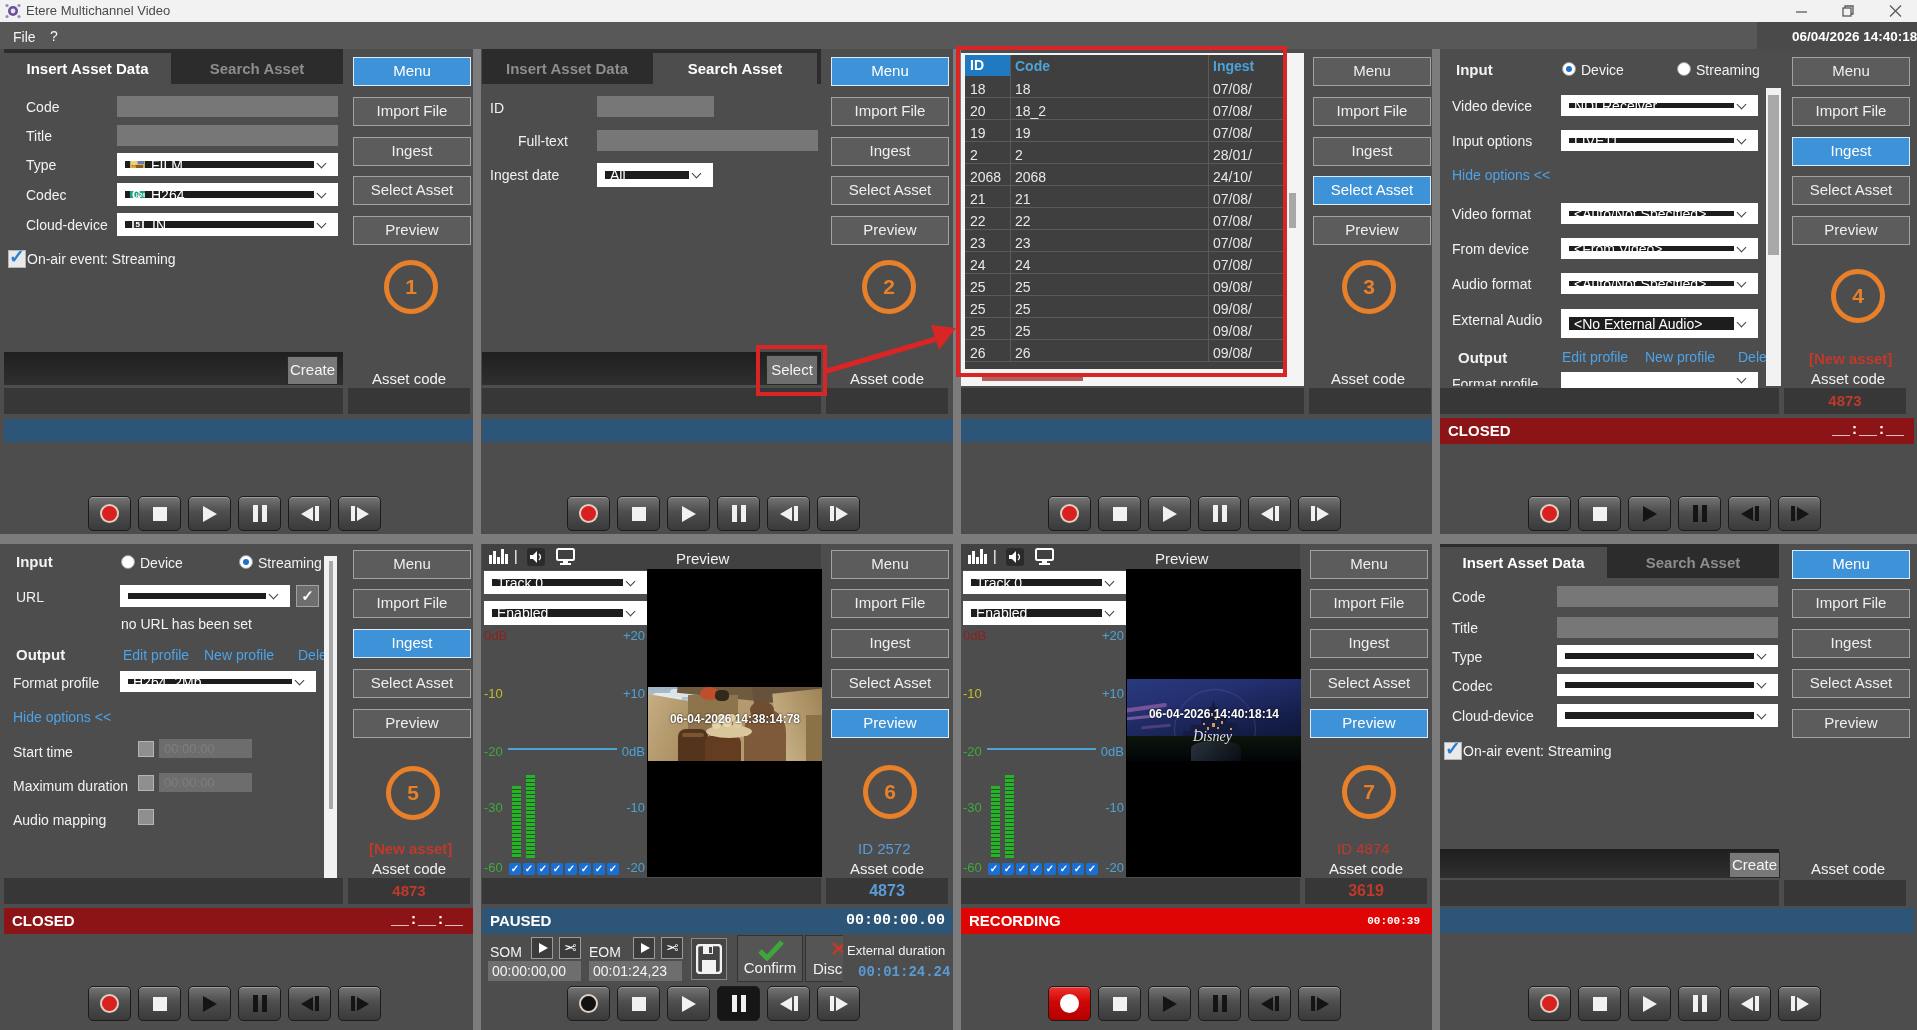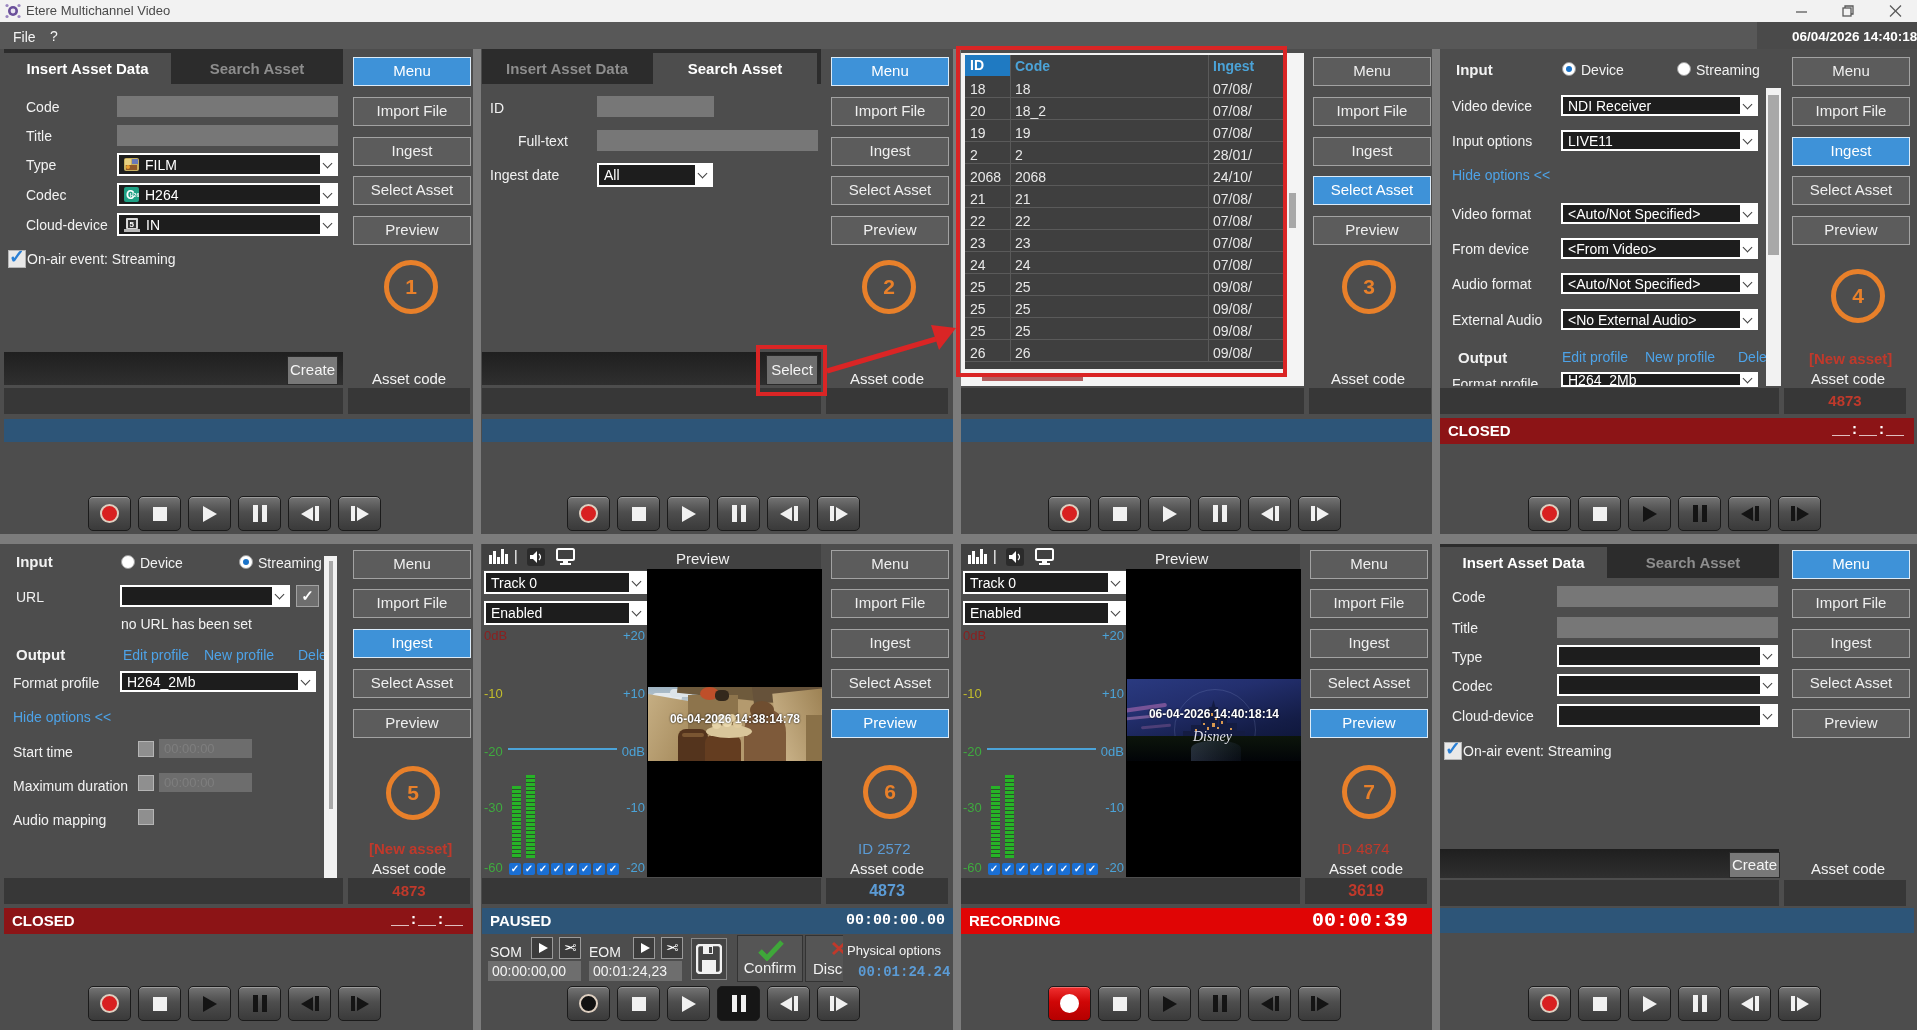--- a/index.html
+++ b/index.html
@@ -6,21 +6,21 @@
 .lbl{position:absolute;color:#f2f2f2;font-size:14px;white-space:nowrap}
 .bld{font-weight:bold}
 .btn{position:absolute;width:116px;height:27px;background:#5c5c5c;border:1px solid #a2a2a2;color:#efefef;font-size:15px;text-align:center;line-height:26px}
 .btn.s{background:#3e92d8;border:1px solid #dcebf8;color:#fff}
 .tabbar{position:absolute;background:#2c2c2c}
 .tab{position:absolute;font-size:15px;font-weight:bold;text-align:center;color:#8d8d8d}
 .tab.on{background:#4d4d4d;color:#fff}
 .strip{position:absolute;background:#373737}
 .cstrip{position:absolute;background:linear-gradient(#1f1f1f,#2f2f2f)}
 .fld{position:absolute;background:#777}
-.dd{position:absolute;background:#fff;display:flex;box-sizing:border-box;padding:2px}
+.dd{position:absolute;background:#fff;display:flex;box-sizing:border-box;padding:8px}
 .ddc{flex:1;background:#1d1d1d;color:#fff;font-size:14px;display:flex;align-items:center;padding-left:5px;overflow:hidden;white-space:nowrap}
 .dda{width:16px;background:#fff;position:relative}
 .chv{position:absolute;left:4px;top:50%;width:6px;height:6px;margin-top:-5px;border-right:1.6px solid #414141;border-bottom:1.6px solid #414141;transform:rotate(45deg)}
 .link{position:absolute;color:#4da3e8;font-size:14px;white-space:nowrap}
 .circ{position:absolute;width:44px;height:44px;border:5px solid #e8802a;border-radius:50%;color:#e8802a;font-size:21px;font-weight:bold;text-align:center;line-height:44px}
 .bar{position:absolute;height:26px;font-weight:bold;font-size:15px;color:#fff;line-height:26px}
 .mono{font-family:"Liberation Mono",monospace}
 .cbw{position:absolute;width:16px;height:16px;background:#e9e9e9;border:1px solid #b5b5b5}
 .cbw span{position:absolute;left:0px;top:-6px;color:#2a7fd4;font-size:19px;font-weight:bold}
 .cbg{position:absolute;width:14px;height:14px;background:#8f8f8f;border:1px solid #b5b5b5}
@@ -241,21 +241,21 @@
     </div>
   </div>
 <div class="lbl" style="left:1452px;top:276px">Audio format</div>
 <div class="dd" style="left:1561px;top:273px;width:197px;height:21px">
     <div class="ddc">&lt;Auto/Not Specified&gt;</div>
     <div class="dda">
       <i class="chv"></i>
     </div>
   </div>
 <div class="lbl" style="left:1452px;top:312px">External Audio</div>
-<div class="dd" style="left:1561px;top:309px;width:197px;height:21px">
+<div class="dd" style="left:1561px;top:309px;width:197px;height:29px">
     <div class="ddc">&lt;No External Audio&gt;</div>
     <div class="dda">
       <i class="chv"></i>
     </div>
   </div>
 <div class="lbl bld" style="left:1458px;top:349px;font-size:15px">Output</div>
 <div class="link" style="left:1562px;top:349px">Edit profile</div>
 <div class="link" style="left:1645px;top:349px">New profile</div>
 <div class="link" style="left:1738px;top:349px;width:28px;overflow:hidden">Delete</div>
 <div class="lbl" style="left:1452px;top:376px;height:10px;overflow:hidden">Format profile</div>
@@ -583,21 +583,21 @@
     <path d="M3 11 L10 18 L25 2" stroke="#3fa73a" stroke-width="5" fill="none"></path>
   </svg>
 <div class="a" style="left:737px;top:959px;width:66px;text-align:center;color:#f2f2f2;font-size:15px">Confirm</div>
 <div class="a" style="left:805px;top:935px;width:66px;height:47px;background:#555;border:1px solid #333;box-sizing:border-box;overflow:hidden">
     <svg style="position:absolute;left:24px;top:4px" width="18" height="17">
       <path d="M3 3 L15 14 M15 3 L3 14" stroke="#c0392b" stroke-width="3"></path>
     </svg>
     <div style="position:absolute;left:7px;top:24px;color:#f2f2f2;font-size:15px">Discard</div>
   </div>
 <div class="a" style="left:843px;top:934px;width:110px;height:49px;background:#4d4d4d"></div>
-<div class="lbl" style="left:847px;top:943px;font-size:13px">Physical options</div>
+<div class="lbl" style="left:847px;top:943px;font-size:13px">External duration</div>
 <div class="a bld mono" style="left:858px;top:964px;font-size:14px;color:#5b9bd5">00:01:24.24</div>
 <div class="tb" style="left:567px;top:986px">
     <div class="ic-rec k"></div>
   </div>
 <div class="tb" style="left:617px;top:986px">
     <div class="ic-stop"></div>
   </div>
 <div class="tb" style="left:667px;top:986px">
     <div class="ic-play"></div>
   </div>
@@ -715,21 +715,21 @@
 <div class="btn" style="left:1310px;top:550px">Menu</div>
 <div class="btn" style="left:1310px;top:589px">Import File</div>
 <div class="btn" style="left:1310px;top:629px">Ingest</div>
 <div class="btn" style="left:1310px;top:669px">Select Asset</div>
 <div class="btn s" style="left:1310px;top:709px">Preview</div>
 <div class="circ" style="left:1342px;top:765px">7</div>
 <div class="a" style="left:1337px;top:840px;font-size:15px;color:#c0392b">ID 4874</div>
 <div class="lbl" style="left:1329px;top:860px;font-size:15px">Asset code</div>
 <div class="strip" style="left:961px;top:878px;width:339px;height:26px"></div>
 <div class="strip" style="left:1305px;top:878px;width:122px;height:26px;color:#c0392b;font-weight:bold;font-size:16px;text-align:center;line-height:26px">3619</div>
-<div class="bar" style="left:961px;top:908px;width:471px;background:#e00505"><span style="margin-left:8px">RECORDING</span><span class="mono bld" style="position:absolute;right:24px;font-size:20px">00:00:39</span></div>
+<div class="bar" style="left:961px;top:908px;width:471px;background:#e00505"><span style="margin-left:8px">RECORDING</span><span class="mono bld" style="position:absolute;right:12px;font-size:11px">00:00:39</span></div>
 <div class="tb redbg" style="left:1048px;top:986px">
     <div class="ic-rec w"></div>
   </div>
 <div class="tb" style="left:1098px;top:986px">
     <div class="ic-stop"></div>
   </div>
 <div class="tb" style="left:1148px;top:986px">
     <div class="ic-play k"></div>
   </div>
 <div class="tb" style="left:1198px;top:986px">

